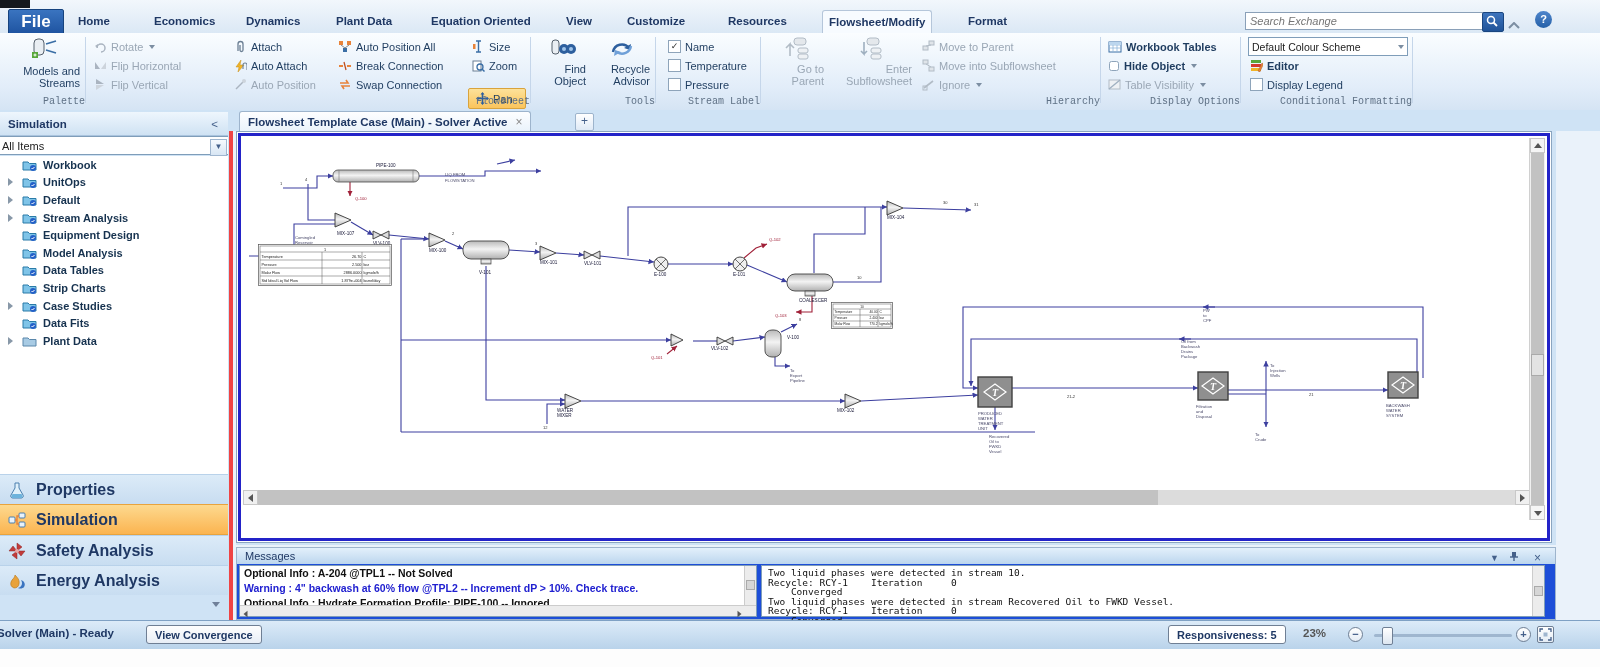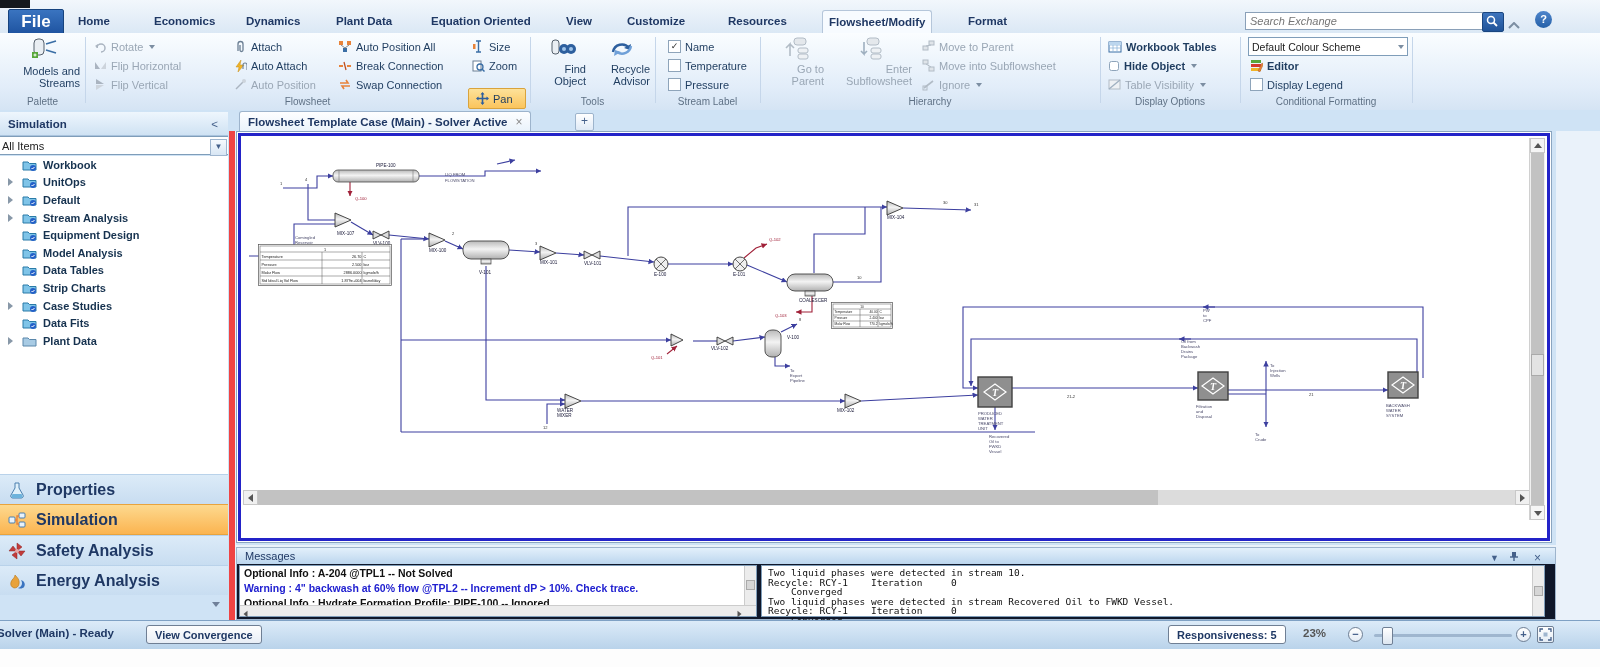--- a/index.html
+++ b/index.html
@@ -9,32 +9,32 @@
   .corner-strip{position:absolute;left:0;top:0;width:30px;height:8px;background:#15191e;}
   .filetab{position:absolute;left:8px;top:9px;width:54px;height:24px;background:linear-gradient(#3a74c0,#1e53a0);color:#fff;font-weight:bold;font-size:17px;text-align:center;line-height:24px;border-radius:2px 2px 0 0;border:1px solid #16437e;}
   .rtab{position:absolute;top:10px;height:23px;line-height:23px;font-size:11.5px;font-weight:600;color:#1f3864;padding:0 6px;white-space:nowrap;}
   .rtab.active{background:#f7fbff;border:1px solid #b5c6da;border-bottom:none;border-radius:3px 3px 0 0;}
   .searchbox{position:absolute;left:1245px;top:12px;width:232px;height:16px;border:1px solid #8aa0b8;background:#fff;font-size:11px;font-style:italic;color:#777;padding:0 4px;font-family:"Liberation Sans",sans-serif;}
   .sbtn{position:absolute;left:1482px;top:12px;width:20px;height:18px;background:linear-gradient(#3d74bd,#205398);border-radius:2px;border:1px solid #1a4680;}
   .chev-up{position:absolute;left:1508px;top:16px;width:10px;height:6px;}
   .helpbtn{position:absolute;left:1535px;top:11px;width:17px;height:17px;border-radius:50%;background:linear-gradient(#4f86cc,#2560a8);color:#fff;font-size:11px;font-weight:bold;text-align:center;line-height:17px;}
   .ribbon{position:absolute;left:0;top:33px;width:1600px;height:77px;background:linear-gradient(#fafdff,#e2edf9 70%,#d5e4f4);border-bottom:1px solid #b9cde4;}
   .gdiv{position:absolute;top:4px;width:1px;height:66px;background:#c5d6ea;}
-  .glabel{position:absolute;top:63px;font-size:10px;color:#5f7185;text-align:center;}
+  .glabel{position:absolute;top:63px;font-size:10px;color:#5f7185;text-align:right;font-family:Liberation Mono, monospace;}
   .rbtn{position:absolute;height:17px;display:flex;align-items:center;gap:4px;font-size:11px;color:#1e3c5f;white-space:nowrap;}
   .rbtn.g{color:#9aa7b5;justify-content:flex-end;}
   .bigbtn{position:absolute;top:3px;height:60px;text-align:right;font-size:11px;color:#1e3c5f;line-height:12px;}
   .bigbtn.g{color:#9aa7b5;}
   .bigbtn .bicon{display:block;margin:0 auto 3px auto;}
   .cb{display:inline-block;width:11px;height:11px;background:#fff;border:1px solid #8ea4ba;font-size:9px;line-height:10px;text-align:center;color:#2a2a2a;flex:none;}
   .caret{display:inline-block;width:0;height:0;border-left:3px solid transparent;border-right:3px solid transparent;border-top:4px solid #7c8ea2;margin-left:2px;}
   .panbtn{position:absolute;left:468px;top:55px;width:56px;height:19px;background:linear-gradient(#fde29a,#fbc45c);border:1px solid #d9a33c;border-radius:2px;}
   .combo{position:absolute;background:#fff;border:1px solid #7f9db9;font-size:10.5px;color:#222;display:flex;align-items:center;justify-content:space-between;padding:0 3px;}
   
-  .lpanel{position:absolute;left:0;top:110px;width:229px;height:510px;background:#cfe3f5;border-right:6px solid #ef4444;}
+  .lpanel{position:absolute;left:0;top:110px;width:229px;height:510px;background:#cfe3f5;border-right:4px solid #ef4444;}
   .lphead{position:absolute;left:0;top:2px;width:228px;height:24px;background:linear-gradient(#eef6fd,#cfe2f3);border-bottom:1px solid #aac4de;font-size:11.5px;font-weight:bold;color:#1f3864;line-height:24px;padding-left:8px;box-sizing:border-box;}
   .lpcombo{position:absolute;left:0;top:26px;width:228px;height:19px;background:#fff;border-top:1px solid #7f9db9;border-bottom:1px solid #7f9db9;font-size:11px;color:#222;line-height:19px;padding-left:5px;box-sizing:border-box;}
   .ddbtn{position:absolute;right:1px;top:2px;width:15px;height:15px;background:linear-gradient(#f6fafe,#d8e6f4);border:1px solid #9fb6cf;text-align:center;line-height:13px;font-size:8px;color:#44608a;}
   .tree{position:absolute;left:0;top:46px;width:228px;height:318px;background:#fff;}
   .trow{height:17.6px;display:flex;align-items:center;font-weight:bold;font-size:11px;color:#16324f;}
   .tarrow{width:0;height:0;border-top:4px solid transparent;border-bottom:4px solid transparent;border-left:5px solid #8898a8;margin-left:8px;flex:none;}
   .tarrow.none{border:none;width:5px;}
   .ticon{margin-left:9px;margin-right:6px;flex:none;}
   .navarea{position:absolute;left:0;top:364px;width:228px;height:146px;}
   .navbtn{position:relative;height:29px;border-top:1px solid #b9d2ea;display:flex;align-items:center;font-size:16px;font-weight:bold;color:#1f3864;background:linear-gradient(#dcebf8,#c8ddf1);}
@@ -55,21 +55,21 @@
   .vs-track{position:absolute;left:1px;top:15px;width:13px;bottom:15px;background:#c2c2c2;}
   .vs-thumb{position:absolute;left:0;width:13px;height:22px;background:#e3e3e3;border:1px solid #aaa;box-sizing:border-box;}
   .hscroll{position:absolute;left:0;right:15px;top:352px;height:15px;background:#dcdcdc;}
   .hs-thumb{position:absolute;left:15px;top:0;width:900px;height:15px;background:#c2c2c2;}
   .hs-arrow{position:absolute;top:0;width:15px;height:15px;background:#f0f0f0;border:1px solid #c8c8c8;box-sizing:border-box;}
   .tri-up{width:0;height:0;border-left:4px solid transparent;border-right:4px solid transparent;border-bottom:5px solid #555;margin:4px auto;}
   .tri-dn{width:0;height:0;border-left:4px solid transparent;border-right:4px solid transparent;border-top:5px solid #555;margin:5px auto;}
   .tri-lf{width:0;height:0;border-top:4px solid transparent;border-bottom:4px solid transparent;border-right:5px solid #555;margin:3px auto;}
   .tri-rt{width:0;height:0;border-top:4px solid transparent;border-bottom:4px solid transparent;border-left:5px solid #555;margin:3px auto;}
   
-  .msgs{position:absolute;left:236px;top:547px;width:1320px;height:73px;background:#0f172a;border:1px solid #9db4cc;box-sizing:border-box;}
+  .msgs{position:absolute;left:236px;top:547px;width:1320px;height:73px;background:#1d4ed8;border:1px solid #9db4cc;box-sizing:border-box;}
   .msghead{position:absolute;left:0;top:0;right:0;height:16px;background:linear-gradient(#e3f0fb,#bcd6ee);font-size:11px;color:#1f3864;line-height:16px;padding-left:8px;}
   .msgico{position:absolute;top:2px;font-size:9px;color:#44608a;}
   .msgpane{position:absolute;top:17px;bottom:2px;background:#fff;border:1px solid #7f9db9;}
   .mline{font-size:10.5px;font-weight:bold;color:#111;line-height:15px;white-space:nowrap;padding-left:4px;}
   .mline.warn{color:#2020d0;}
   .monoline{font-family:"DejaVu Sans Mono",monospace;font-size:9.5px;line-height:9.5px;color:#111;white-space:pre;}
   .mvs{position:absolute;right:0;top:0;width:11px;bottom:0;background:#ececec;border-left:1px solid #ccc;}
   .mvs .th{position:absolute;left:1px;width:9px;height:10px;background:#d6d6d6;border:1px solid #aaa;box-sizing:border-box;}
   
   .statusbar{position:absolute;left:0;top:620px;width:1600px;height:29px;background:linear-gradient(#dcebf8,#b8d2ea);border-top:1px solid #7fa1c4;}

